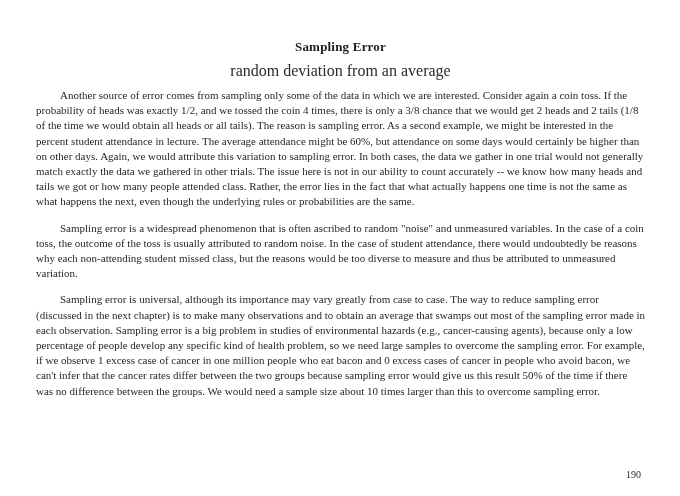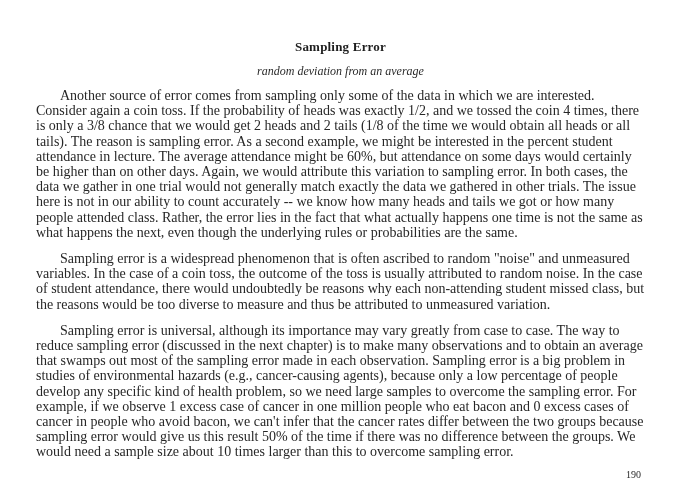--- a/index.html
+++ b/index.html
@@ -23,32 +23,31 @@
     text-align: center;
     font-size: 13px;
     line-height: 13px;
     font-weight: bold;
     color: #1e1e1e;
     letter-spacing: 0.2px;
   }
   .doc-subtitle {
     margin: 12px 0 0 0;
     text-align: center;
-    font-size: 12px;
+    font-size: 16px;
     line-height: 12px;
     font-weight: normal;
-    font-style: italic;
     color: #2a2a2a;
   }
   .body-text {
     margin-top: 3px;
   }
   .body-par {
     margin: 11px 0 0 0;
-    font-size: 14px;
+    font-size: 11px;
     line-height: 15.2px;
     text-align: left;
     text-indent: 24px;
     color: #272727;
     width: 610px;
   }
   .page-number {
     position: absolute;
     right: 39px;
     bottom: 16px;

